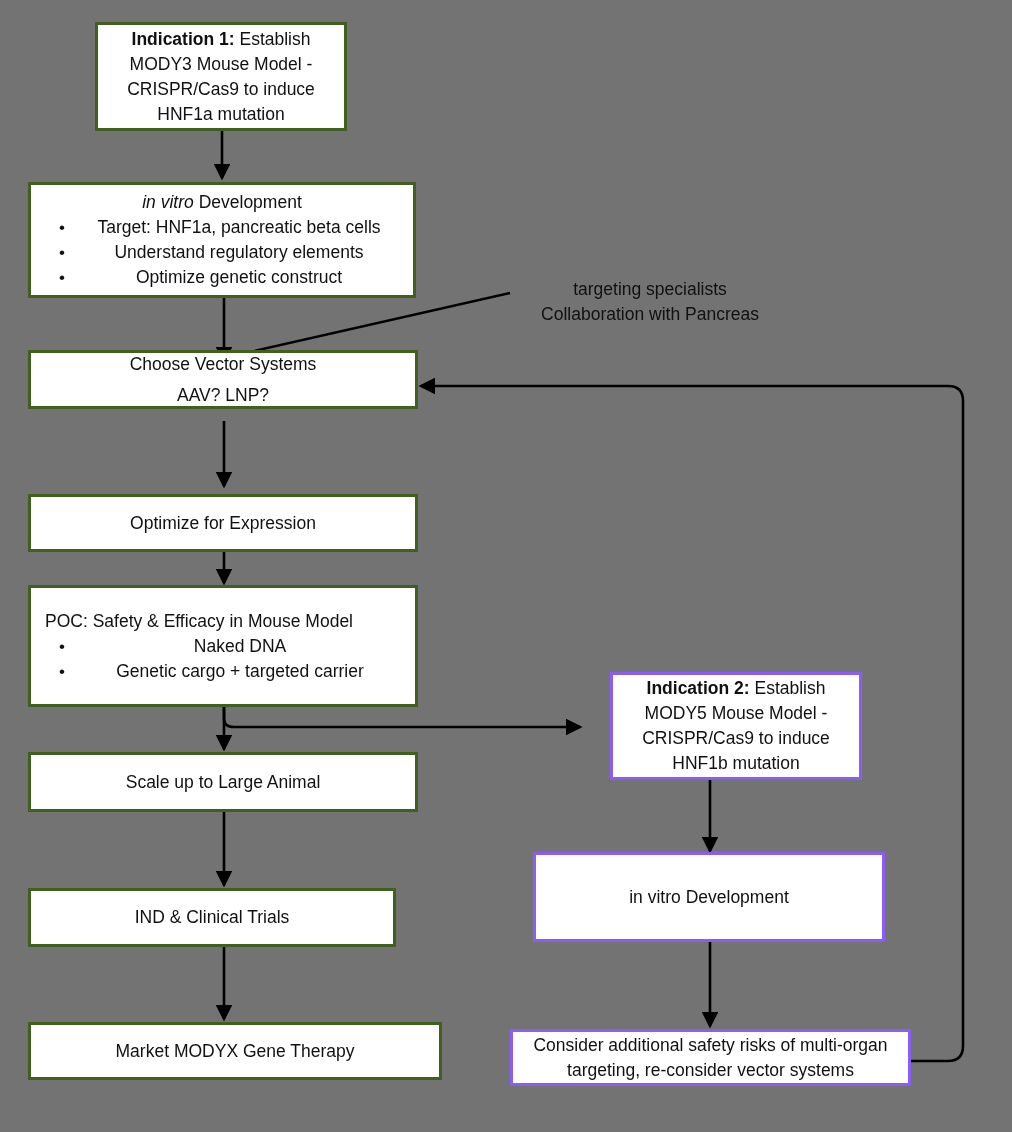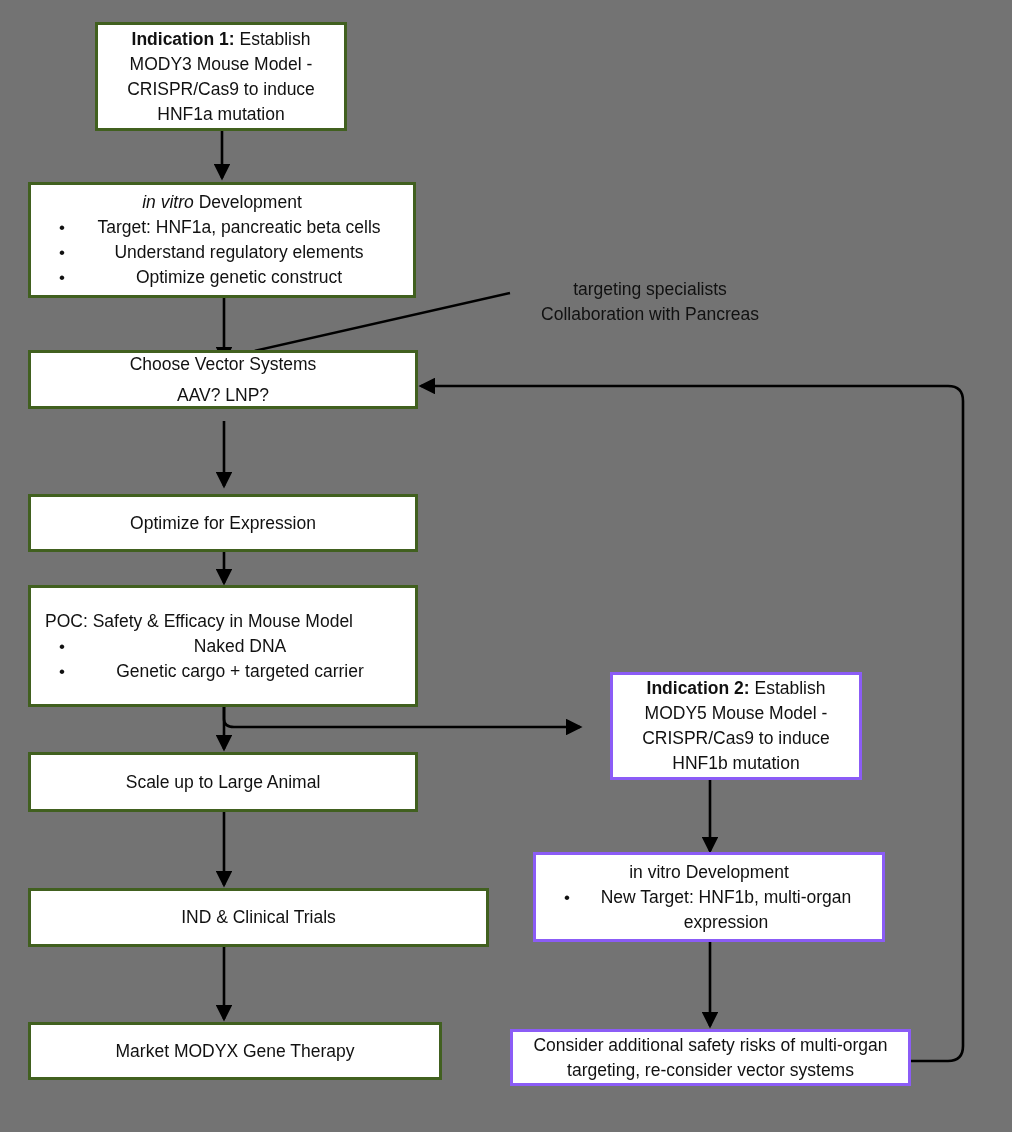--- a/index.html
+++ b/index.html
@@ -145,39 +145,36 @@
     <ul class="bullets">
       <li>Naked DNA</li>
       <li>Genetic cargo + targeted carrier</li>
     </ul>
   </div>
 
   <div class="node green" style="left:28px; top:752px; width:390px; height:60px;">
     <div class="title">Scale up to Large Animal</div>
   </div>
 
-  <div class="node green" style="left:28px; top:888px; width:461px; height:59px;">
+  <div class="node green" style="left:28px; top:888px; width:368px; height:59px;">
     <div class="title">IND &amp; Clinical Trials</div>
   </div>
 
   <div class="node green" style="left:28px; top:1022px; width:414px; height:58px;">
     <div class="title">Market MODYX Gene Therapy</div>
   </div>
 
   <div class="node purple" style="left:583px; top:672px; width:252px; height:108px;margin-left:27px;">
     <div class="title">
       <b>Indication 2:</b><span> Establish MODY5 Mouse Model - CRISPR/Cas9 to induce HNF1b mutation</span>
     </div>
   </div>
 
   <div class="node purple" style="left:533px; top:852px; width:352px; height:90px;">
     <div class="title">in vitro Development</div>
-    <ul class="bullets">
-      <li>New Target: HNF1b, multi-organ expression</li>
-    </ul>
   </div>
 
   <div class="node purple" style="left:510px; top:1029px; width:401px; height:57px;">
     <div class="title">Consider additional safety risks of multi-organ targeting, re-consider vector systems</div>
   </div>
 
   <div class="note" style="left:520px; top:277px; width:260px;">
     <div>targeting specialists</div>
     <div>Collaboration with Pancreas</div>
   </div>

